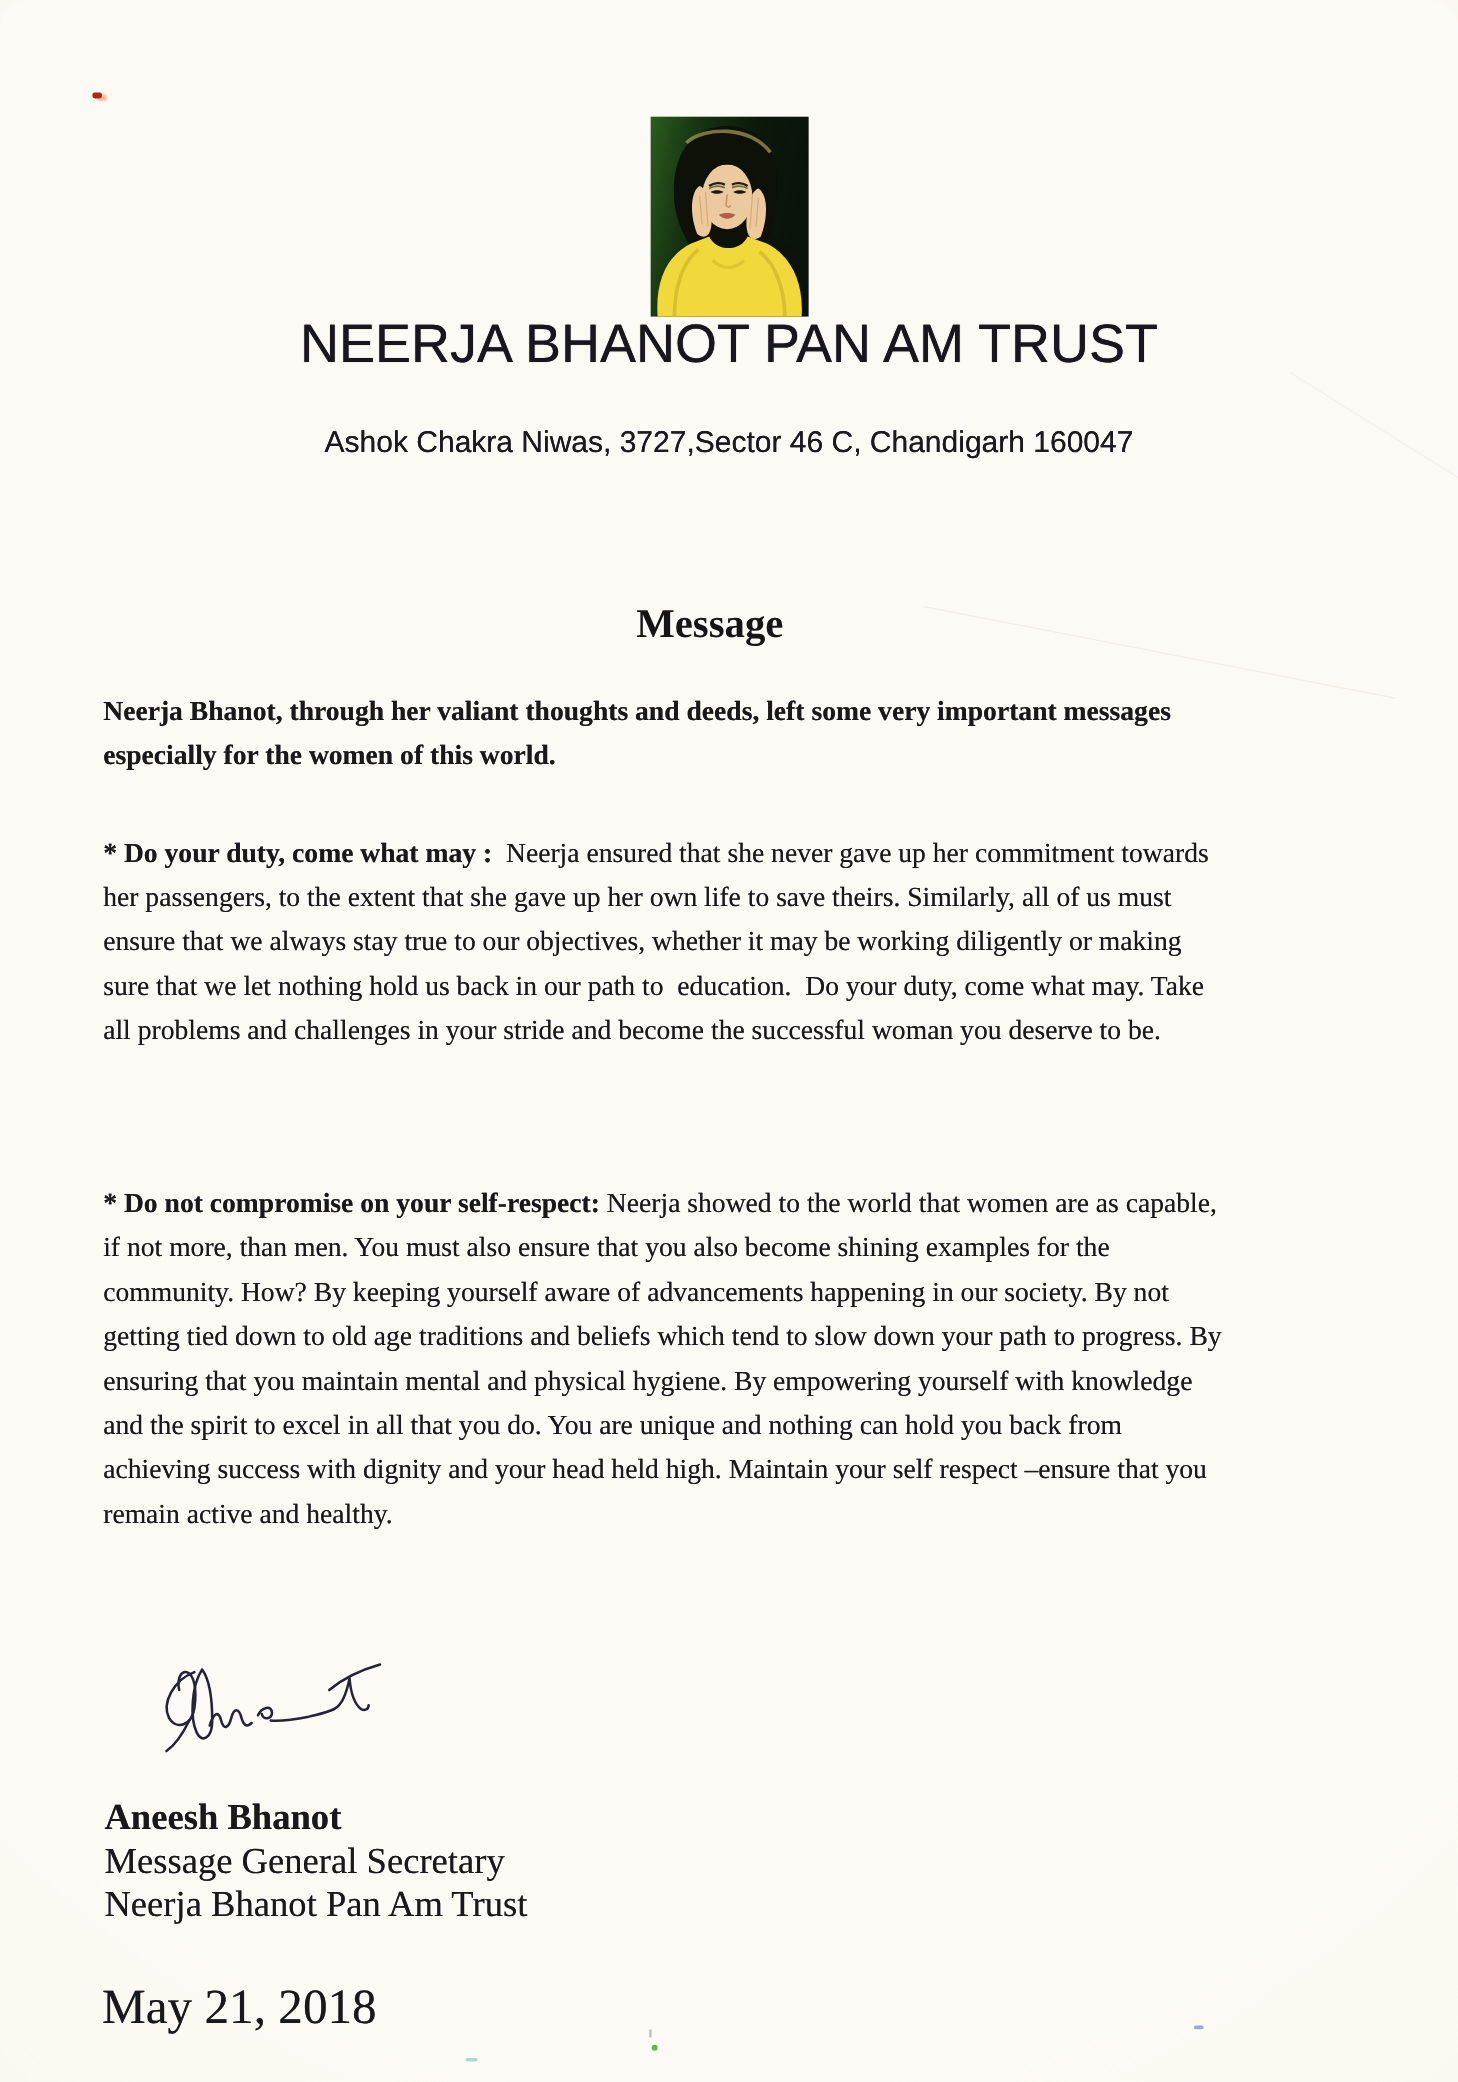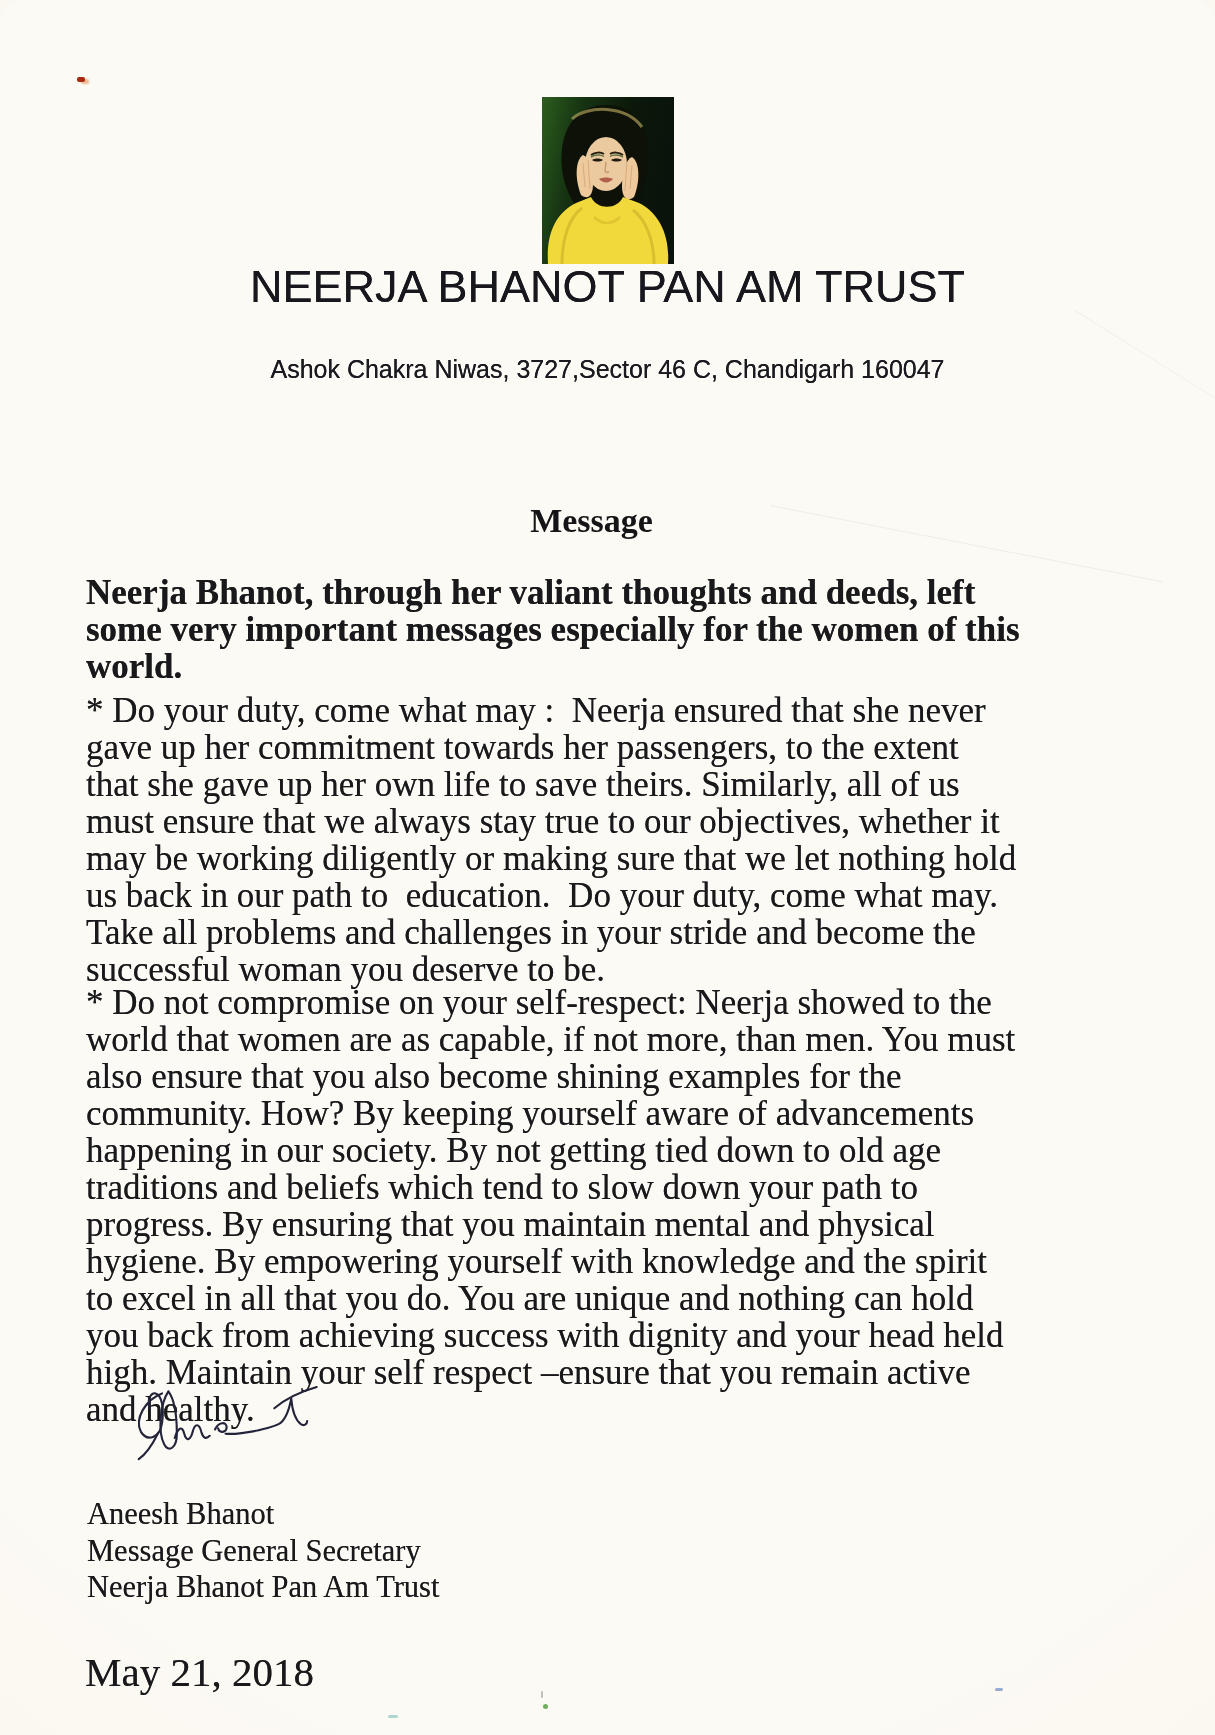--- a/index.html
+++ b/index.html
@@ -43,33 +43,33 @@
   }
 
   
   .msg-heading{
     position:absolute;top:502px;left:0;width:100%;text-align:center;
     transform:translateX(-16px);
     font-size:34px;font-weight:bold;color:#151517;
   }
   .para{
     position:absolute;left:86px;width:934px;
-    font-size:35px;line-height:37px;white-space:pre-wrap;
+    font-size:23px;line-height:37px;white-space:pre-wrap;
     color:#19191b;text-shadow:0 0 .4px rgba(20,20,25,.7);
   }
   .intro{top:574px;font-weight:bold;}
   .para-duty{top:692px;}
   .para-respect{top:984px;}
-  .lead{font-weight:normal;}
+  .lead{font-weight:bold;}
 
   
   .signature{position:absolute;left:126px;top:1384px;width:196px;height:92px;}
   .signature svg{display:block;width:100%;height:100%;}
   .signatory{position:absolute;left:87px;top:1496px;font-size:30.5px;line-height:36.5px;color:#19191b;text-shadow:0 0 .4px rgba(20,20,25,.7);}
-  .sig-name{font-weight:normal;}
+  .sig-name{font-weight:bold;}
   .date-line{position:absolute;left:85px;top:1648px;font-size:41px;color:#19191b;text-shadow:0 0 .4px rgba(20,20,25,.7);}
 </style>
 </head>
 <body>
 
 <div class="page">
 
   <span class="speck speck-red"></span>
   <span class="speck speck-green"></span>
   <span class="speck speck-teal"></span>

